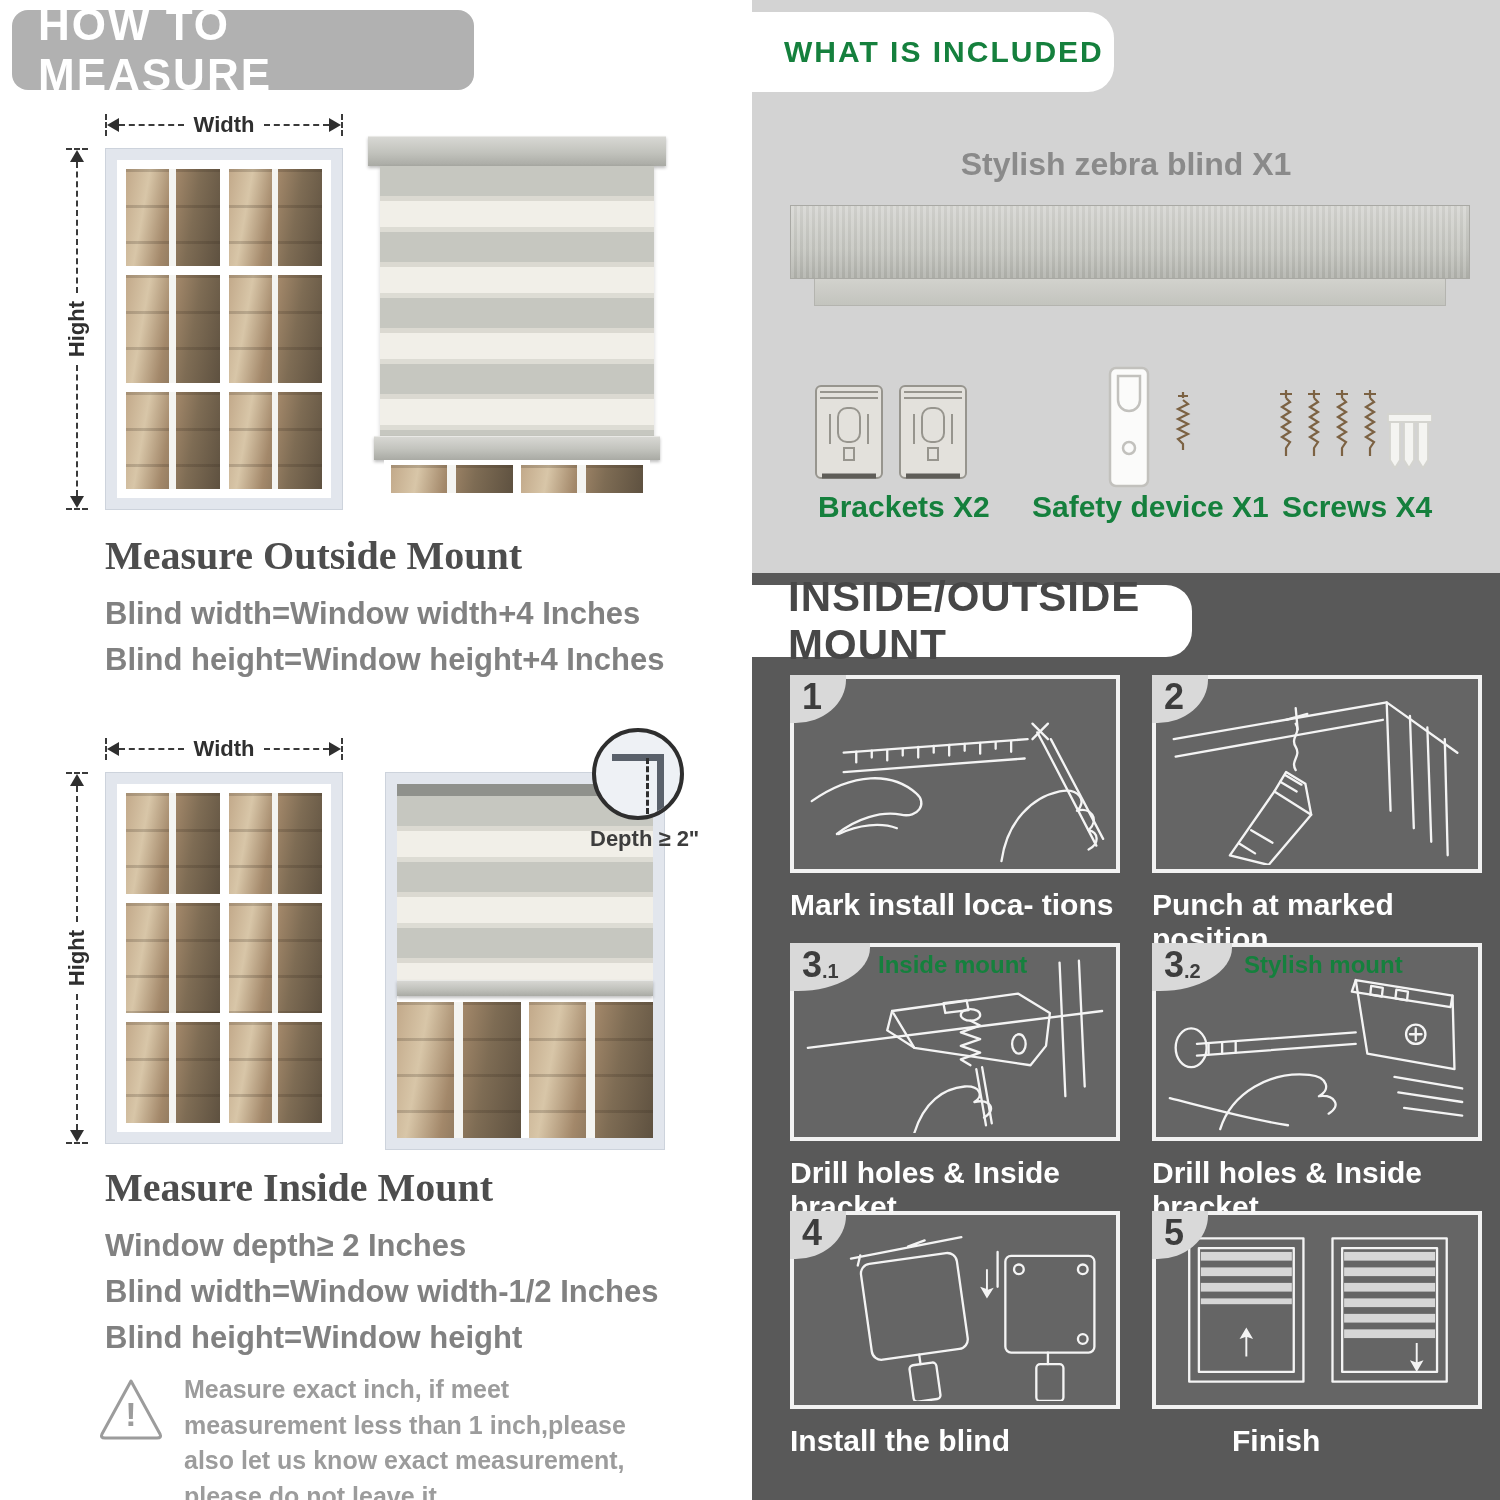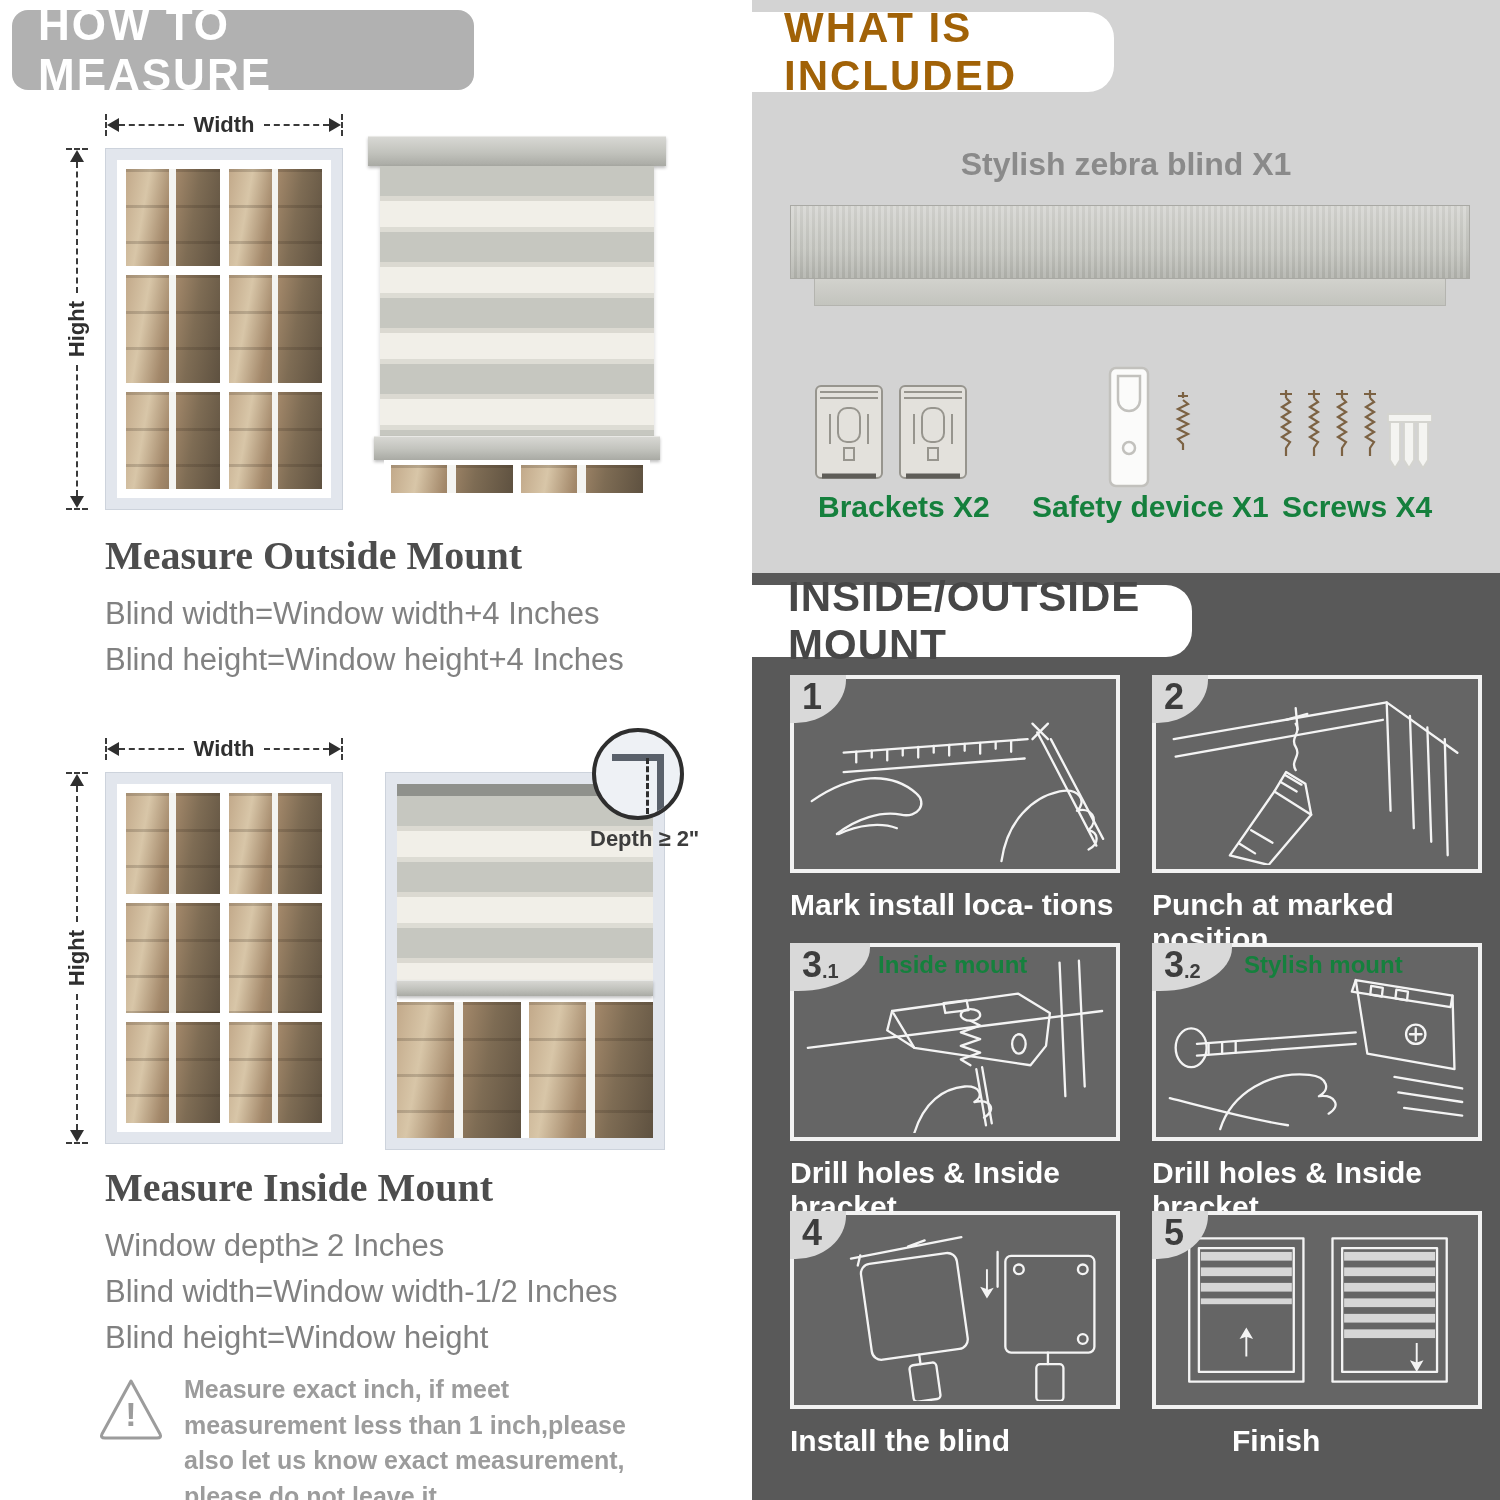--- a/index.html
+++ b/index.html
@@ -59,29 +59,29 @@
                    grid-template-columns:1fr 1fr;gap:8px;padding-top:6px;box-sizing:border-box;}
 
   .depth-circle{left:592px;top:728px;width:92px;height:92px;border:4px solid #2e2e2e;border-radius:50%;
                 background:#eef1f5;box-sizing:border-box;overflow:hidden;}
   .depth-corner{position:absolute;left:16px;top:22px;width:52px;height:58px;
                 border-top:7px solid #5a616b;border-right:7px solid #5a616b;box-sizing:border-box;}
   .depth-dash{position:absolute;left:50px;top:26px;height:56px;border-left:3px dashed #2e2e2e;}
   .depth-lbl{font-size:22px;font-weight:700;color:#3d3d3d;}
 
   .sec-title{font-size:40px;font-weight:700;color:#4d4d4d;font-family:Liberation Serif, serif;}
-  .rule-line{font-size:31px;font-weight:400;color:#818181;}
+  .rule-line{font-size:31px;font-weight:700;color:#818181;}
   .warn-text{font-size:25px;font-weight:700;color:#9c9c9c;line-height:1.42;width:478px;}
 
   
   .rp-light{left:752px;top:0;width:748px;height:573px;background:#d3d3d3;}
   .rp-dark{left:752px;top:573px;width:748px;height:927px;background:#595959;}
   .hdr-box{background:#ffffff;border-radius:0 26px 26px 0;display:flex;align-items:center;box-sizing:border-box;}
   .hdr1{left:752px;top:12px;width:362px;height:80px;padding-left:32px;}
-  .hdr1 span{font-size:42px;font-weight:700;color:#a16207;letter-spacing:2px;}
+  .hdr1 span{font-size:30px;font-weight:700;color:#15803d;letter-spacing:2px;}
   .hdr2{left:752px;top:585px;width:440px;height:72px;padding-left:36px;}
   .hdr2 span{font-size:42px;font-weight:700;color:#474747;letter-spacing:1px;}
 
   .blind-label{left:752px;top:146px;width:748px;text-align:center;font-size:32px;font-weight:700;color:#8a8a8a;}
   .bar-main{left:790px;top:205px;width:680px;height:74px;border:1px solid #a9a9a4;box-sizing:border-box;
             background:repeating-linear-gradient(90deg, rgba(255,255,255,.10) 0 3px, rgba(0,0,0,.04) 3px 6px),
                        linear-gradient(180deg,#d7d7d3 0%,#c6c7c1 60%,#b2b3ad 100%);}
   .bar-under{left:814px;top:279px;width:632px;height:27px;border:1px solid #b4b4af;border-top:none;box-sizing:border-box;
              background:linear-gradient(180deg,#d2d2cd 0%,#c3c4be 100%);}
   .item-label{font-size:30px;font-weight:700;color:#15803d;}

